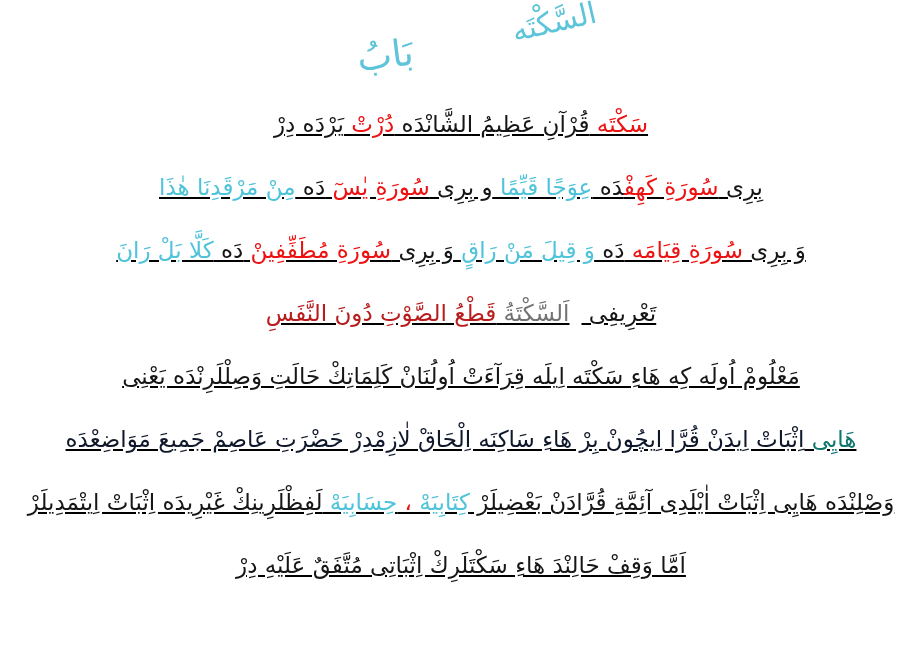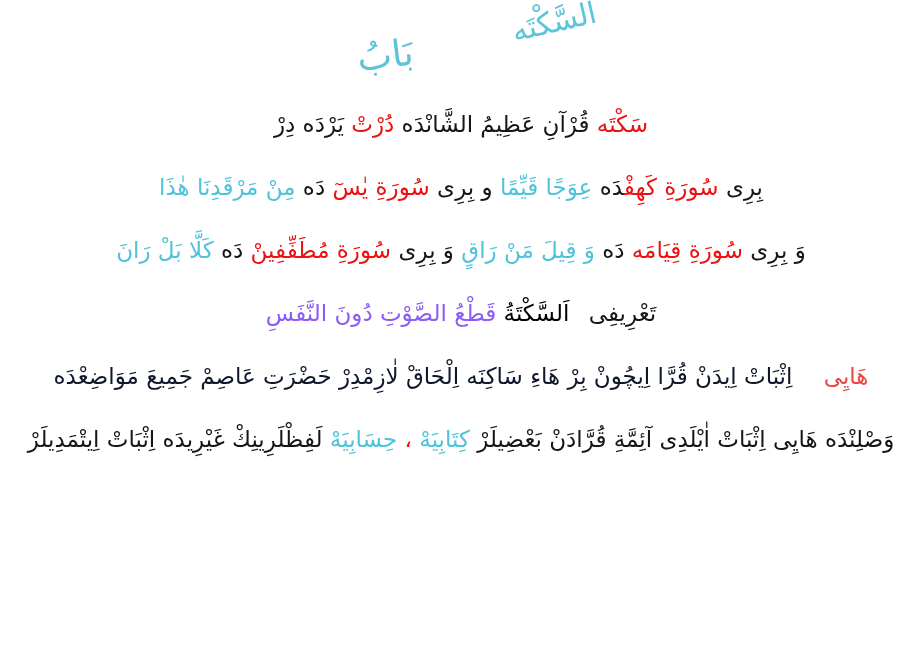--- a/index.html
+++ b/index.html
@@ -54,37 +54,40 @@
     left: 0;
     right: 0;
   }
   .tline {
     direction: rtl;
     text-align: center;
     white-space: nowrap;
     height: 63px;
     line-height: 63px;
     font-size: 23px;
+    text-decoration: underline;
   }
   .tline span { display: inline; }
 </style>
 </head>
 <body>
 
 <div class="page" style="background: rgb(255, 255, 255);">
 
   <div class="title-block">
     <div class="title-inner">
       <span class="title-sakta" style="color: rgb(94, 196, 218);">السَّكْتَه</span>
       <span class="title-bab" style="color: rgb(94, 196, 218);">بَابُ</span>
     </div>
   </div>
 
   <div class="text-body">
       <div class="tline"><span style="color: rgb(238, 17, 17);">سَكْتَه </span><span style="color: rgb(22, 22, 22);">قُرْآنِ عَظِيمُ الشَّانْدَه </span><span style="color: rgb(238, 17, 17);">دُرْتْ </span><span style="color: rgb(22, 22, 22);">يَرْدَه دِرْ</span></div>
       <div class="tline"><span style="color: rgb(22, 22, 22);">بِرِى </span><span style="color: rgb(238, 17, 17);">سُورَةِ كَهِفْ‍</span><span style="color: rgb(22, 22, 22);">‍دَه </span><span style="color: rgb(78, 195, 217);">عِوَجًا قَيِّمًا </span><span style="color: rgb(22, 22, 22);">و بِرِى </span><span style="color: rgb(238, 17, 17);">سُورَةِ يٰسٓ </span><span style="color: rgb(22, 22, 22);">دَه </span><span style="color: rgb(78, 195, 217);">مِنْ مَرْقَدِنَا هٰذَا</span></div>
       <div class="tline"><span style="color: rgb(22, 22, 22);">وَ بِرِى </span><span style="color: rgb(238, 17, 17);">سُورَةِ قِيَامَه </span><span style="color: rgb(22, 22, 22);">دَه </span><span style="color: rgb(78, 195, 217);">وَ قِيلَ مَنْ رَاقٍ </span><span style="color: rgb(22, 22, 22);">وَ بِرِى </span><span style="color: rgb(238, 17, 17);">سُورَةِ مُطَفِّفِينْ </span><span style="color: rgb(22, 22, 22);">دَه </span><span style="color: rgb(78, 195, 217);">كَلَّا بَلْ رَانَ</span></div>
-      <div class="tline"><span style="color: rgb(22, 22, 22); margin-left: 12px;">تَعْرِيفِى </span><span style="color: #000000; margin-top: 48px;">اَلسَّكْتَةُ </span><span style="color: #8b5cf6;">قَطْعُ الصَّوْتِ دُونَ النَّفَسِ</span></div>
-      <div class="tline"><span style="color: #ef4444; padding-left: 24px;">هَايِى </span><span style="color: #0f172a;">اِثْبَاتْ اِيدَنْ قُرَّا اِيچُونْ بِرْ هَاءِ سَاكِنَه اِلْحَاقْ لٰازِمْدِرْ حَضْرَتِ عَاصِمْ جَمِيعَ مَوَاضِعْدَه</span></div>
+      <div class="tline"><span style="color: rgb(22, 22, 22); margin-left: 12px;">تَعْرِيفِى </span><span style="color: #737373; margin-top: 48px;">اَلسَّكْتَةُ </span><span style="color: #b91c1c;">قَطْعُ الصَّوْتِ دُونَ النَّفَسِ</span></div>
+      <div class="tline"><span style="color: rgb(22, 22, 22);">مَعْلُومْ اُولَه كِه هَاءِ سَكْتَه اِيلَه قِرَآءَتْ اُولُنَانْ كَلِمَاتِكْ حَالَتِ وَصِلْلَرِنْدَه يَعْنِى</span></div>
+      <div class="tline"><span style="color: #0f766e;">هَايِى </span><span style="color: #0f172a;">اِثْبَاتْ اِيدَنْ قُرَّا اِيچُونْ بِرْ هَاءِ سَاكِنَه اِلْحَاقْ لٰازِمْدِرْ حَضْرَتِ عَاصِمْ جَمِيعَ مَوَاضِعْدَه</span></div>
       <div class="tline"><span style="color: rgb(22, 22, 22);">وَصْلِنْدَه هَايِى اِثْبَاتْ اٰيْلَدِى آئِمَّةِ قُرَّادَنْ بَعْضِيلَرْ </span><span style="color: rgb(78, 195, 217);">كِتَابِيَهْ </span><span style="color: rgb(238, 17, 17);">، </span><span style="color: rgb(78, 195, 217);">حِسَابِيَهْ </span><span style="color: rgb(22, 22, 22);">لَفِظْلَرِينِكْ غَيْرِيدَه اِثْبَاتْ اِيتْمَدِيلَرْ</span></div>
+      <div class="tline"><span style="color: rgb(22, 22, 22);">اَمَّا وَقِفْ حَالِنْدَ هَاءِ سَكْتَلَرِكْ اِثْبَاتِى مُتَّفَقٌ عَلَيْهِ دِرْ</span></div>
     </div>
 
 </div>
 
 </body></html>

